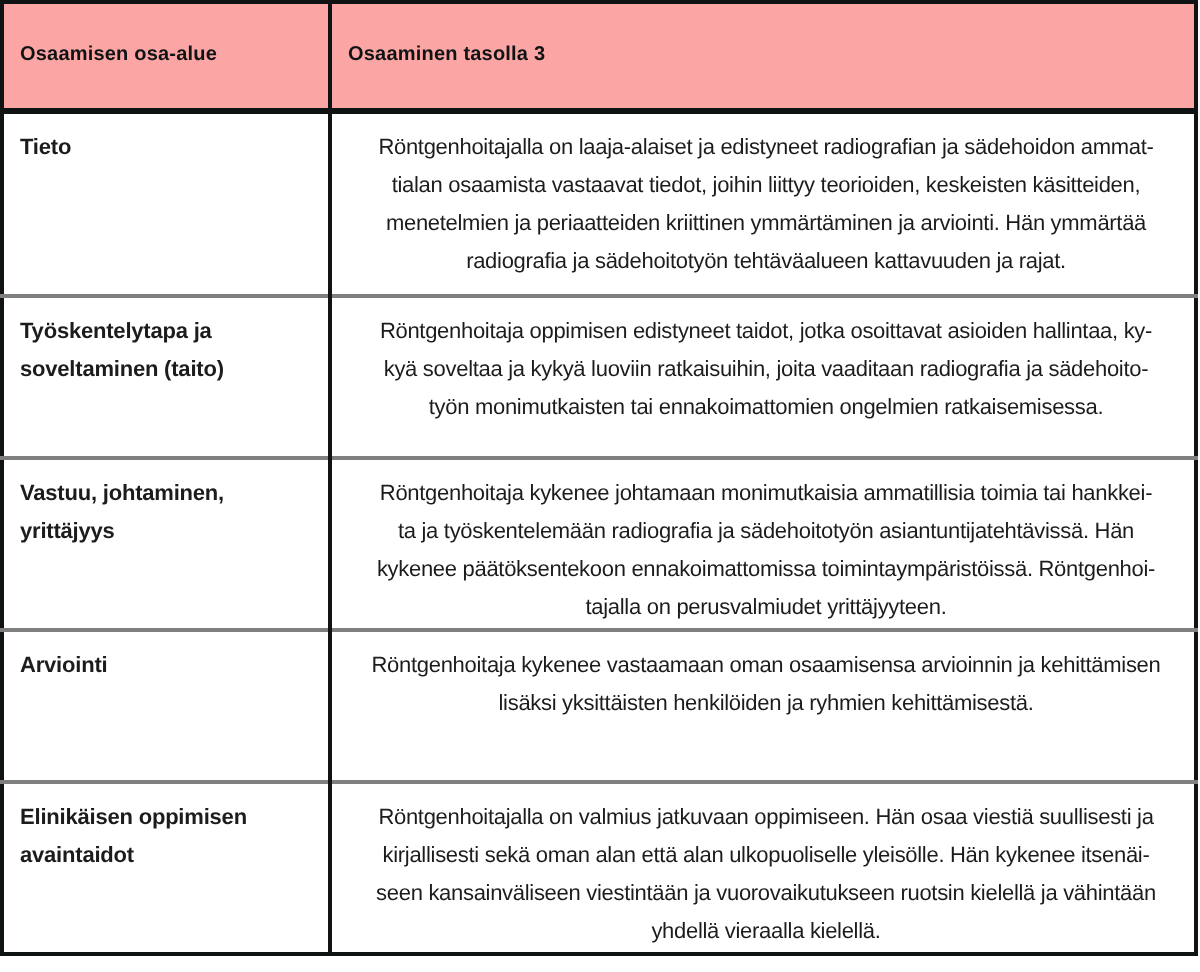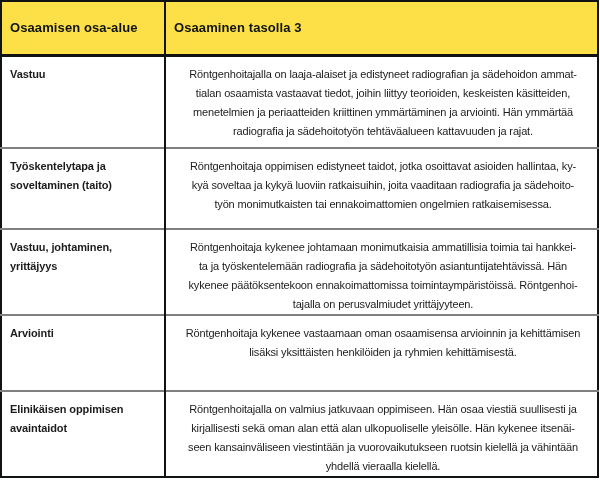--- a/index.html
+++ b/index.html
@@ -21,23 +21,23 @@
     width: 597px;
     margin: 0;
     border: 2px solid #101314;
   }
   table.competence col.c-area  { width: 164px; }
   table.competence col.c-desc  { width: 433px; }
 
   
   tr.head-row { height: 54px; }
   tr.head-row th {
-    background: #fde047;
+    background: #fca5a5;
     color: #101314;
-    font-size: 13px;
+    font-size: 10px;
     font-weight: bold;
     text-align: left;
     vertical-align: middle;
     padding: 2px 6px 2px 8px;
     border-left: 2px solid #101314;
     border-bottom: 3px solid #101314;
     letter-spacing: 0.1px;
   }
   tr.head-row th:first-child { border-left: none; }
 
@@ -86,21 +86,21 @@
       <col class="c-desc">
     </colgroup>
     <thead>
       <tr class="head-row">
         <th>Osaamisen osa-alue</th>
         <th>Osaaminen tasolla 3</th>
       </tr>
     </thead>
     <tbody>
       <tr class="r-tieto">
-        <td class="area-cell">Vastuu</td>
+        <td class="area-cell">Tieto</td>
         <td class="desc-cell">Röntgenhoitajalla on laaja-alaiset ja edistyneet radiografian ja sädehoidon ammat-
 tialan osaamista vastaavat tiedot, joihin liittyy teorioiden, keskeisten käsitteiden,
 menetelmien ja periaatteiden kriittinen ymmärtäminen ja arviointi. Hän ymmärtää
 radiografia ja sädehoitotyön tehtäväalueen kattavuuden ja rajat.</td>
       </tr>
       <tr class="r-tyoskentely">
         <td class="area-cell">Työskentelytapa ja
 soveltaminen (taito)</td>
         <td class="desc-cell">Röntgenhoitaja oppimisen edistyneet taidot, jotka osoittavat asioiden hallintaa, ky-
 kyä soveltaa ja kykyä luoviin ratkaisuihin, joita vaaditaan radiografia ja sädehoito-

